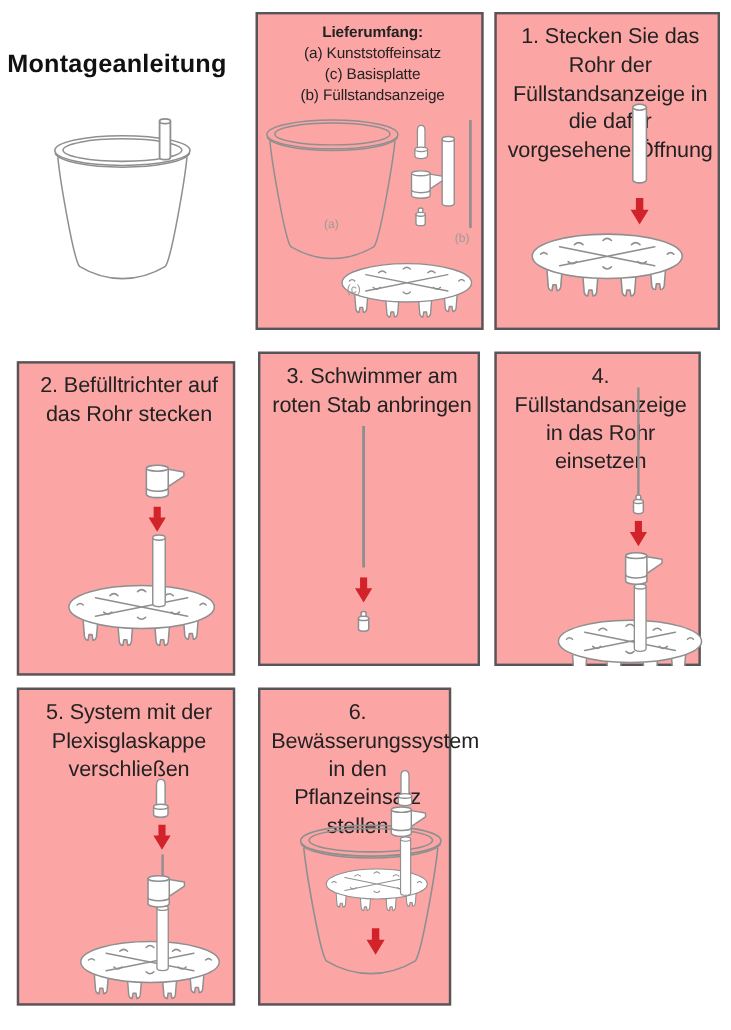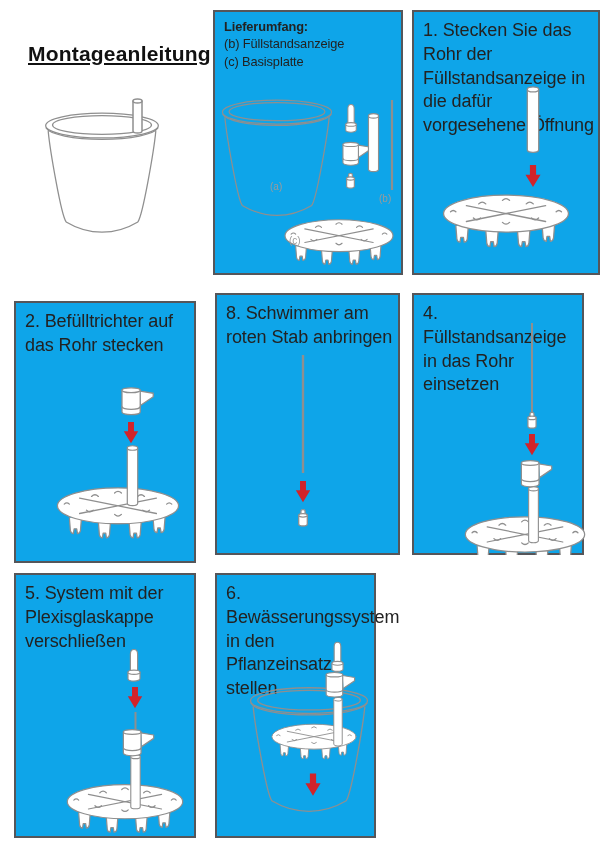--- a/index.html
+++ b/index.html
@@ -1,23 +1,23 @@
 <!DOCTYPE html>
 <html><head>
 <meta charset="utf-8">
 <style>
   html,body{margin:0;padding:0;background:#ffffff;}
   .page{position:relative;width:609px;height:858px;background:#ffffff;overflow:hidden;
         font-family:"Liberation Sans", sans-serif;color:#1c1c1c;}
-  .panel{position:absolute;background:#0ea5e9;border:2px solid #55565a;box-sizing:border-box;}
+  .panel{position:absolute;background:#fca5a5;border:2px solid #55565a;box-sizing:border-box;text-align:center;}
   .caption{margin:7px 4px 0 9px;font-size:18px;line-height:1.32;letter-spacing:-0.1px;color:#222;}
   .dl-line{margin:0 4px 0 9px;font-size:12.8px;line-height:1.36;letter-spacing:-0.1px;color:#222;}
   .dl-head{margin-top:6px;font-weight:bold;}
-  h1.title{position:absolute;left:28px;top:42px;margin:0;font-size:21px;font-weight:bold;
-           letter-spacing:0.2px;color:#111;text-decoration:underline;}
+  h1.title{position:absolute;left:6px;top:42px;margin:0;font-size:21px;font-weight:bold;
+           letter-spacing:0.2px;color:#111;}
   svg.art{position:absolute;}
   svg text.partlabel{font-family:"Liberation Sans",sans-serif;font-size:10px;fill:#9b9b9b;}
   .stroke{stroke:#8f8f8f;stroke-width:1.5;fill:none;stroke-linejoin:round;stroke-linecap:round;}
   .fillw{stroke:#8f8f8f;stroke-width:1.5;fill:#ffffff;stroke-linejoin:round;stroke-linecap:round;}
 </style>
 </head>
 <body>
 
 <svg width="0" height="0" style="position:absolute" aria-hidden="true">
   <defs>
@@ -73,22 +73,23 @@
   <svg class="art" style="left:40px;top:95px" width="130" height="145">
     <use href="#sym-pot" x="0" y="16" width="124" height="128"></use>
     <g>
       <path class="fillw" d="M93,6 L93,36 A4.5,2 0 0 0 102,36 L102,6"></path>
       <ellipse class="fillw" cx="97.5" cy="6" rx="4.5" ry="2"></ellipse>
     </g>
   </svg>
 
   <div class="panel" style="left:213px;top:10px;width:190px;height:265px">
     <div class="dl-line dl-head">Lieferumfang:</div>
+    <div class="dl-line">(a) Kunststoffeinsatz</div>
+    <div class="dl-line">(c) Basisplatte</div>
     <div class="dl-line">(b) Füllstandsanzeige</div>
-    <div class="dl-line">(c) Basisplatte</div>
     <svg class="art" style="left:3px;bottom:3px" width="182" height="178">
       <use href="#sym-pot" x="0" y="6" width="118" height="124"></use>
       <text class="partlabel" x="52" y="98">(a)</text>
       <use href="#sym-cap" x="126" y="10" width="14" height="33"></use>
       <use href="#sym-funnel" x="119" y="48" width="34" height="28"></use>
       <use href="#sym-float" x="127" y="80" width="11" height="17"></use>
       <use href="#sym-tube" x="149" y="20" width="13" height="62"></use>
       <line x1="174" y1="8" x2="174" y2="98" stroke="#8f8f8f" stroke-width="2.2"></line>
       <text class="partlabel" x="161" y="110">(b)</text>
       <use href="#sym-plate" x="64" y="126" width="114" height="49"></use>
@@ -109,21 +110,21 @@
     <div class="caption">2. Befülltrichter auf das Rohr stecken</div>
     <svg class="art" style="left:0;top:45px" width="178" height="214">
       <use href="#sym-funnel" x="99" y="37" width="40" height="33"></use>
       <use href="#sym-arrow" x="107" y="74" width="16" height="22"></use>
       <use href="#sym-plate" x="38" y="138" width="128" height="55"></use>
       <use href="#sym-tube" x="110" y="96" width="13" height="64"></use>
     </svg>
   </div>
 
   <div class="panel" style="left:215px;top:293px;width:185px;height:262px">
-    <div class="caption">8. Schwimmer am roten Stab anbringen</div>
+    <div class="caption">3. Schwimmer am roten Stab anbringen</div>
     <svg class="art" style="left:0;top:48px" width="181" height="210">
       <line x1="86" y1="12" x2="86" y2="130" stroke="#8f8f8f" stroke-width="2.4"></line>
       <use href="#sym-arrow" x="78" y="138" width="16" height="22"></use>
       <use href="#sym-float" x="80" y="165" width="12" height="19"></use>
     </svg>
   </div>
 
   <div class="panel" style="left:412px;top:293px;width:172px;height:262px">
     <div class="caption">4. Füllstandsanzeige in das Rohr einsetzen</div>
     <svg class="art" style="left:0;top:20px" width="184" height="240">

